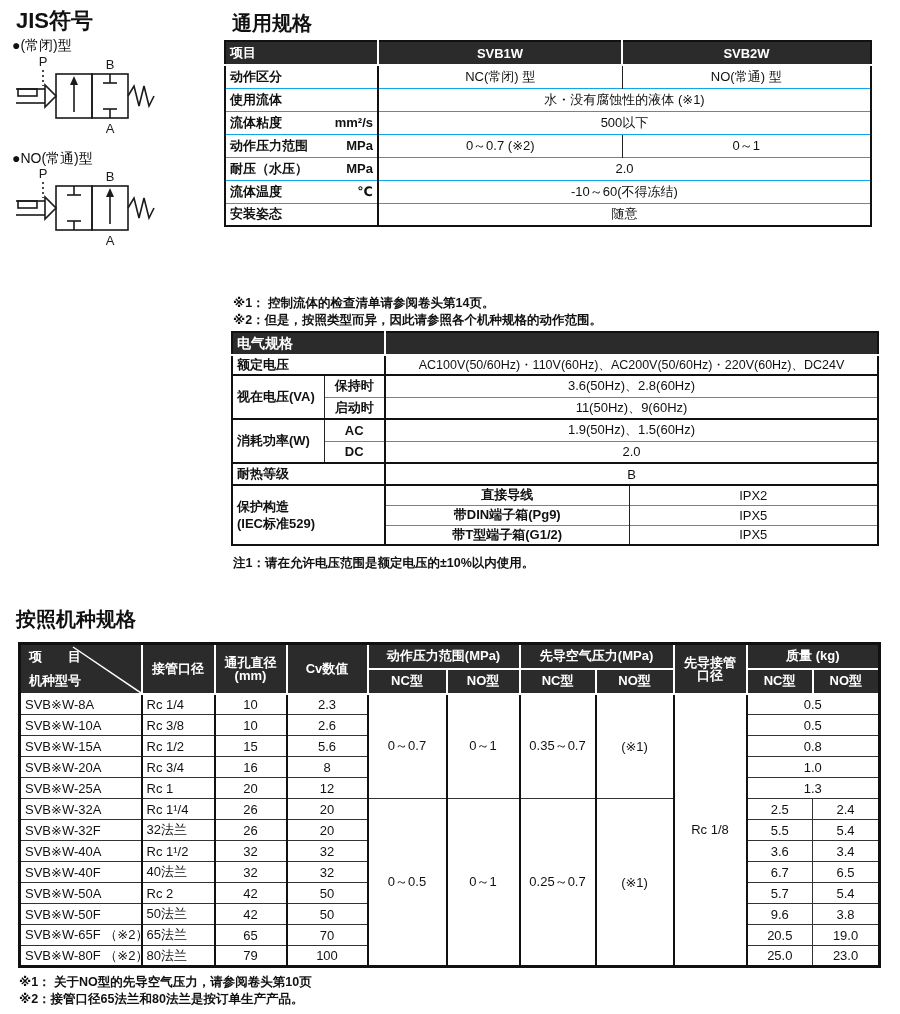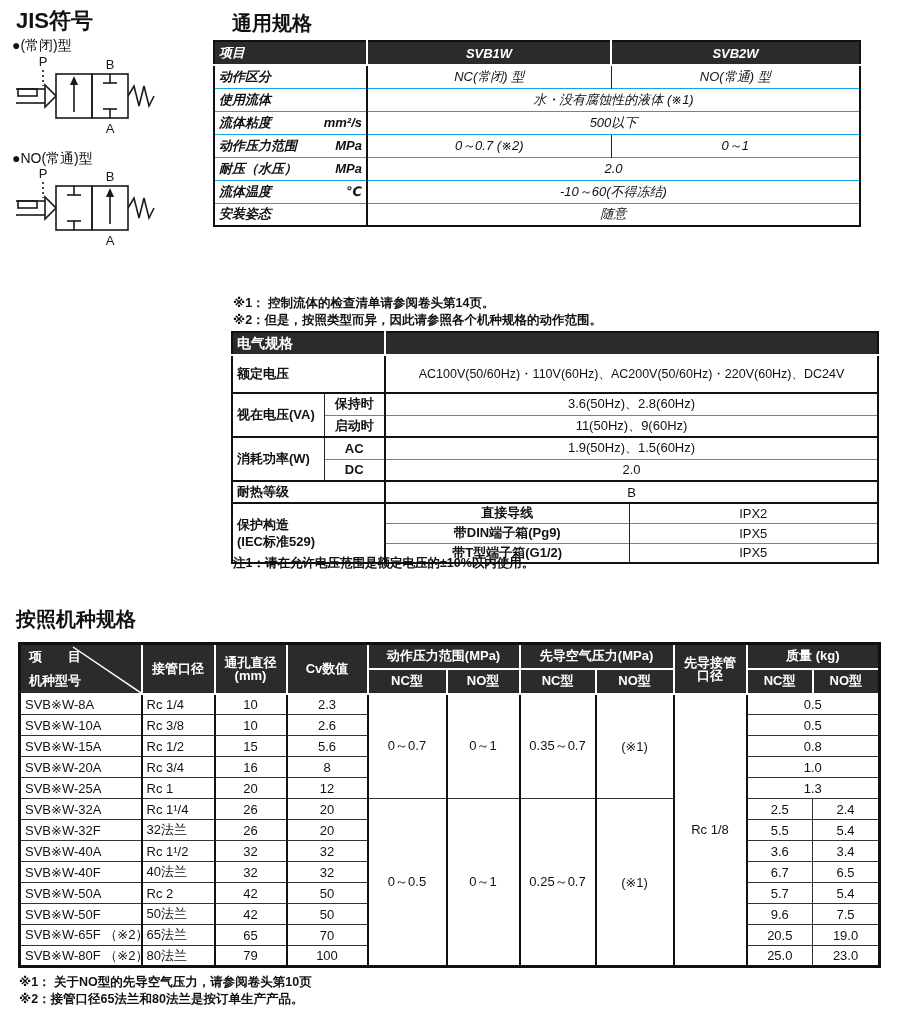--- a/index.html
+++ b/index.html
@@ -98,21 +98,21 @@
       <line x1="33" y1="16" x2="33" y2="32" stroke-dasharray="2,3"></line>
     </g>
     <polygon points="100,22 96,31 104,31" fill="#1a1a1a" stroke="none"></polygon>
     <text class="symtxt" x="33" y="12" text-anchor="middle">P</text>
     <text class="symtxt" x="100" y="15" text-anchor="middle">B</text>
     <text class="symtxt" x="100" y="79" text-anchor="middle">A</text>
   </svg>
 
   <div class="abs title" style="left:232px; top:10px; font-size:20px;">通用规格</div>
 
-  <table class="t gt abs" style="left:213px; top:40px;font-style:italic;">
+  <table class="t gt abs" style="left:224px; top:40px;">
     <colgroup>
         <col style="width:153px">
         <col style="width:244px">
         <col style="width:249px">
       </colgroup>
     <tbody>
         <tr style="height:24px">
       <th class="hd" style="text-align:left;">项目</th>
       <th class="hd gap ctr">SVB1W</th>
       <th class="hd gap ctr">SVB2W</th>
@@ -190,21 +190,21 @@
         <col style="width:92px">
         <col style="width:61px">
         <col style="width:244px">
         <col style="width:249px">
       </colgroup>
     <tbody>
         <tr style="height:23px">
       <th class="hd" colspan="2" style="text-align:left; font-size:14px;">电气规格</th>
       <th class="hd gap" colspan="2"></th>
     </tr>
-    <tr style="height:38px">
+    <tr style="height:20px">
       <td class="lblcell noT" colspan="2">额定电压</td>
       <td class="ctr bL2 noT" colspan="2" style="font-size:12.5px;">AC100V(50/60Hz)・110V(60Hz)、AC200V(50/60Hz)・220V(60Hz)、DC24V</td>
     </tr>
     <tr style="height:22px">
       <td class="lblcell maj" rowspan="2">视在电压(VA)</td>
       <td class="ctr bL1 maj" style="font-weight:bold;">保持时</td>
       <td class="ctr bL2 maj" colspan="2">3.6(50Hz)、2.8(60Hz)</td>
     </tr>
     <tr style="height:22px">
       <td class="ctr bL1" style="font-weight:bold;">启动时</td>
@@ -375,21 +375,21 @@
       <td class="ctr">50</td>
       <td class="ctr">5.7</td>
       <td class="ctr thin">5.4</td>
     </tr>
     <tr style="height:21px">
       <td class="left">SVB※W-50F</td>
       <td class="left">50法兰</td>
       <td class="ctr">42</td>
       <td class="ctr">50</td>
       <td class="ctr">9.6</td>
-      <td class="ctr thin">7.5</td>
+      <td class="ctr thin">3.8</td>
     </tr>
     <tr style="height:21px">
       <td class="left">SVB※W-65F （※2）</td>
       <td class="left">65法兰</td>
       <td class="ctr">65</td>
       <td class="ctr">70</td>
       <td class="ctr">20.5</td>
       <td class="ctr thin">19.0</td>
     </tr>
     <tr style="height:21px">

